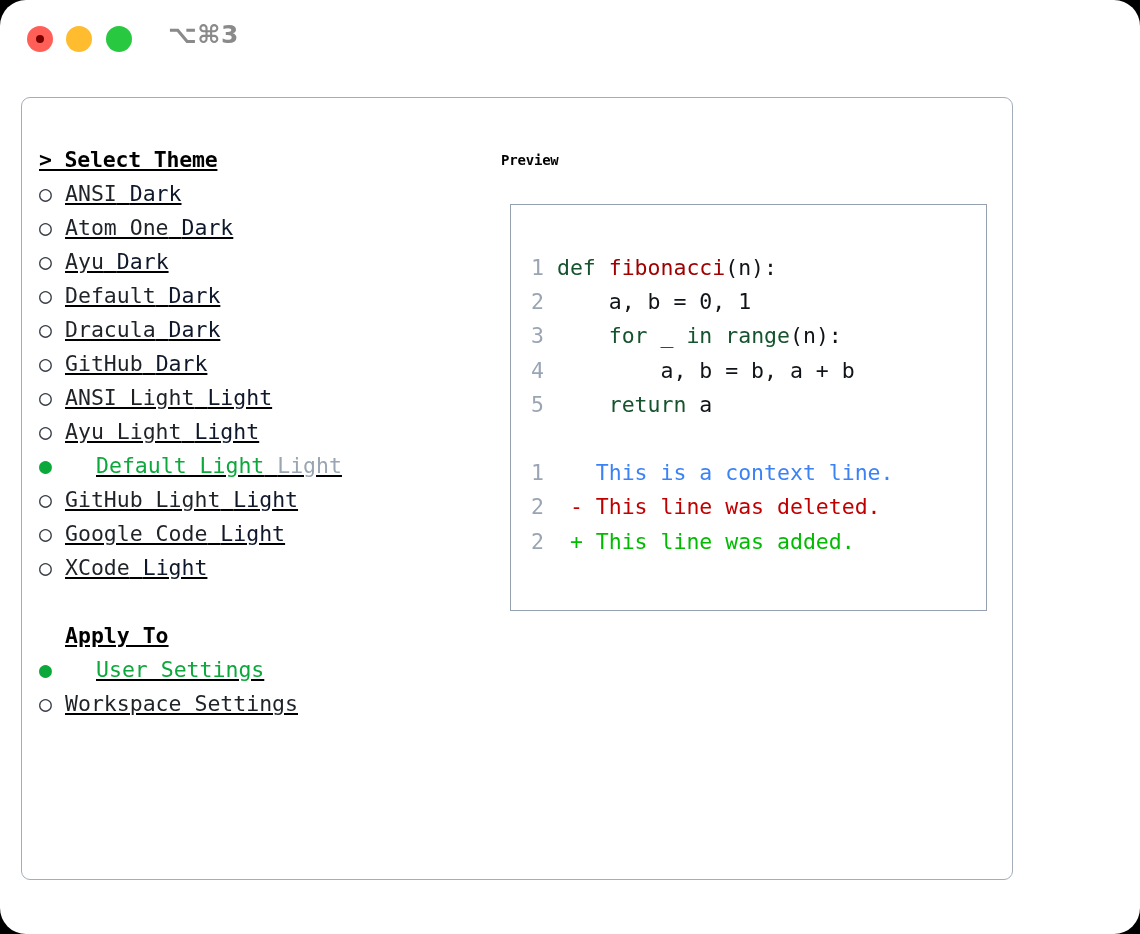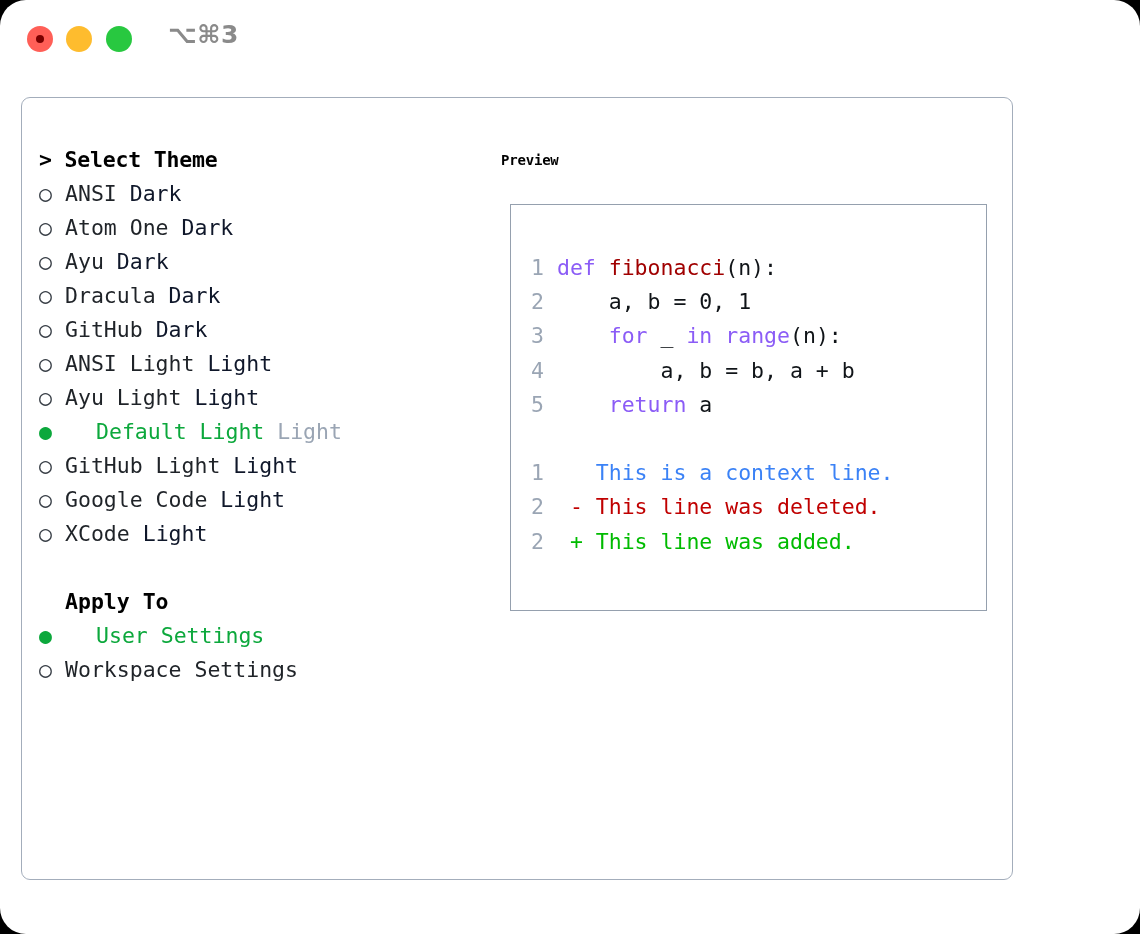--- a/index.html
+++ b/index.html
@@ -73,20 +73,21 @@
     box-sizing: border-box;
     background: #ffffff;
   }
 
   
   #left-col {
     position: absolute;
     left: 17px;
     top: 45px;
     width: 440px;
+    text-decoration: underline;
   }
 
   .row {
     height: 34px;
     line-height: 34px;
     font-family: "DejaVu Sans Mono", "Liberation Mono", monospace;
     font-size: 21.5px;
     white-space: pre;
     color: #1f2328;
   }
@@ -161,21 +162,21 @@
     font-size: 21.5px;
     line-height: 34.2px;
     white-space: pre;
   }
   .ln {
     display: inline-block;
     width: 15px;
     text-align: right;
     color: #9aa5b4;
   }
-  .kw   { color: #8b5cf6; text-align: right; }
+  .kw   { color: #14532d; text-align: right; }
   .fn   { color: #a00000; }
   .plain{ color: #101418; }
   .ctx  { color: #3b82f6; }
   .del  { color: #c00000; }
   .add  { color: #00bb00; }
   .blank-line { height: 34.2px; }
 </style>
 </head>
 <body>
 
@@ -192,20 +193,21 @@
   <div id="panel">
 
     <div id="left-col">
 
       <div class="row" id="section-title">&gt; Select Theme</div>
 
       <div id="theme-list">
           <div class="row"><span class="bullet">○</span><span class="label">ANSI</span><span> </span><span class="variant">Dark</span></div>
           <div class="row"><span class="bullet">○</span><span class="label">Atom One</span><span> </span><span class="variant">Dark</span></div>
           <div class="row"><span class="bullet">○</span><span class="label">Ayu</span><span> </span><span class="variant">Dark</span></div>
+          <div class="row"><span class="bullet">○</span><span class="label">Default</span><span> </span><span class="variant">Dark</span></div>
           <div class="row"><span class="bullet">○</span><span class="label">Dracula</span><span> </span><span class="variant">Dark</span></div>
           <div class="row"><span class="bullet">○</span><span class="label">GitHub</span><span> </span><span class="variant">Dark</span></div>
           <div class="row"><span class="bullet">○</span><span class="label">ANSI Light</span><span> </span><span class="variant">Light</span></div>
           <div class="row"><span class="bullet">○</span><span class="label">Ayu Light</span><span> </span><span class="variant">Light</span></div>
           <div class="row selected"><span class="bullet sel">●</span><span class="label">Default Light</span><span> </span><span class="variant">Light</span></div>
           <div class="row"><span class="bullet">○</span><span class="label">GitHub Light</span><span> </span><span class="variant">Light</span></div>
           <div class="row"><span class="bullet">○</span><span class="label">Google Code</span><span> </span><span class="variant">Light</span></div>
           <div class="row"><span class="bullet">○</span><span class="label">XCode</span><span> </span><span class="variant">Light</span></div>
         </div>
 

